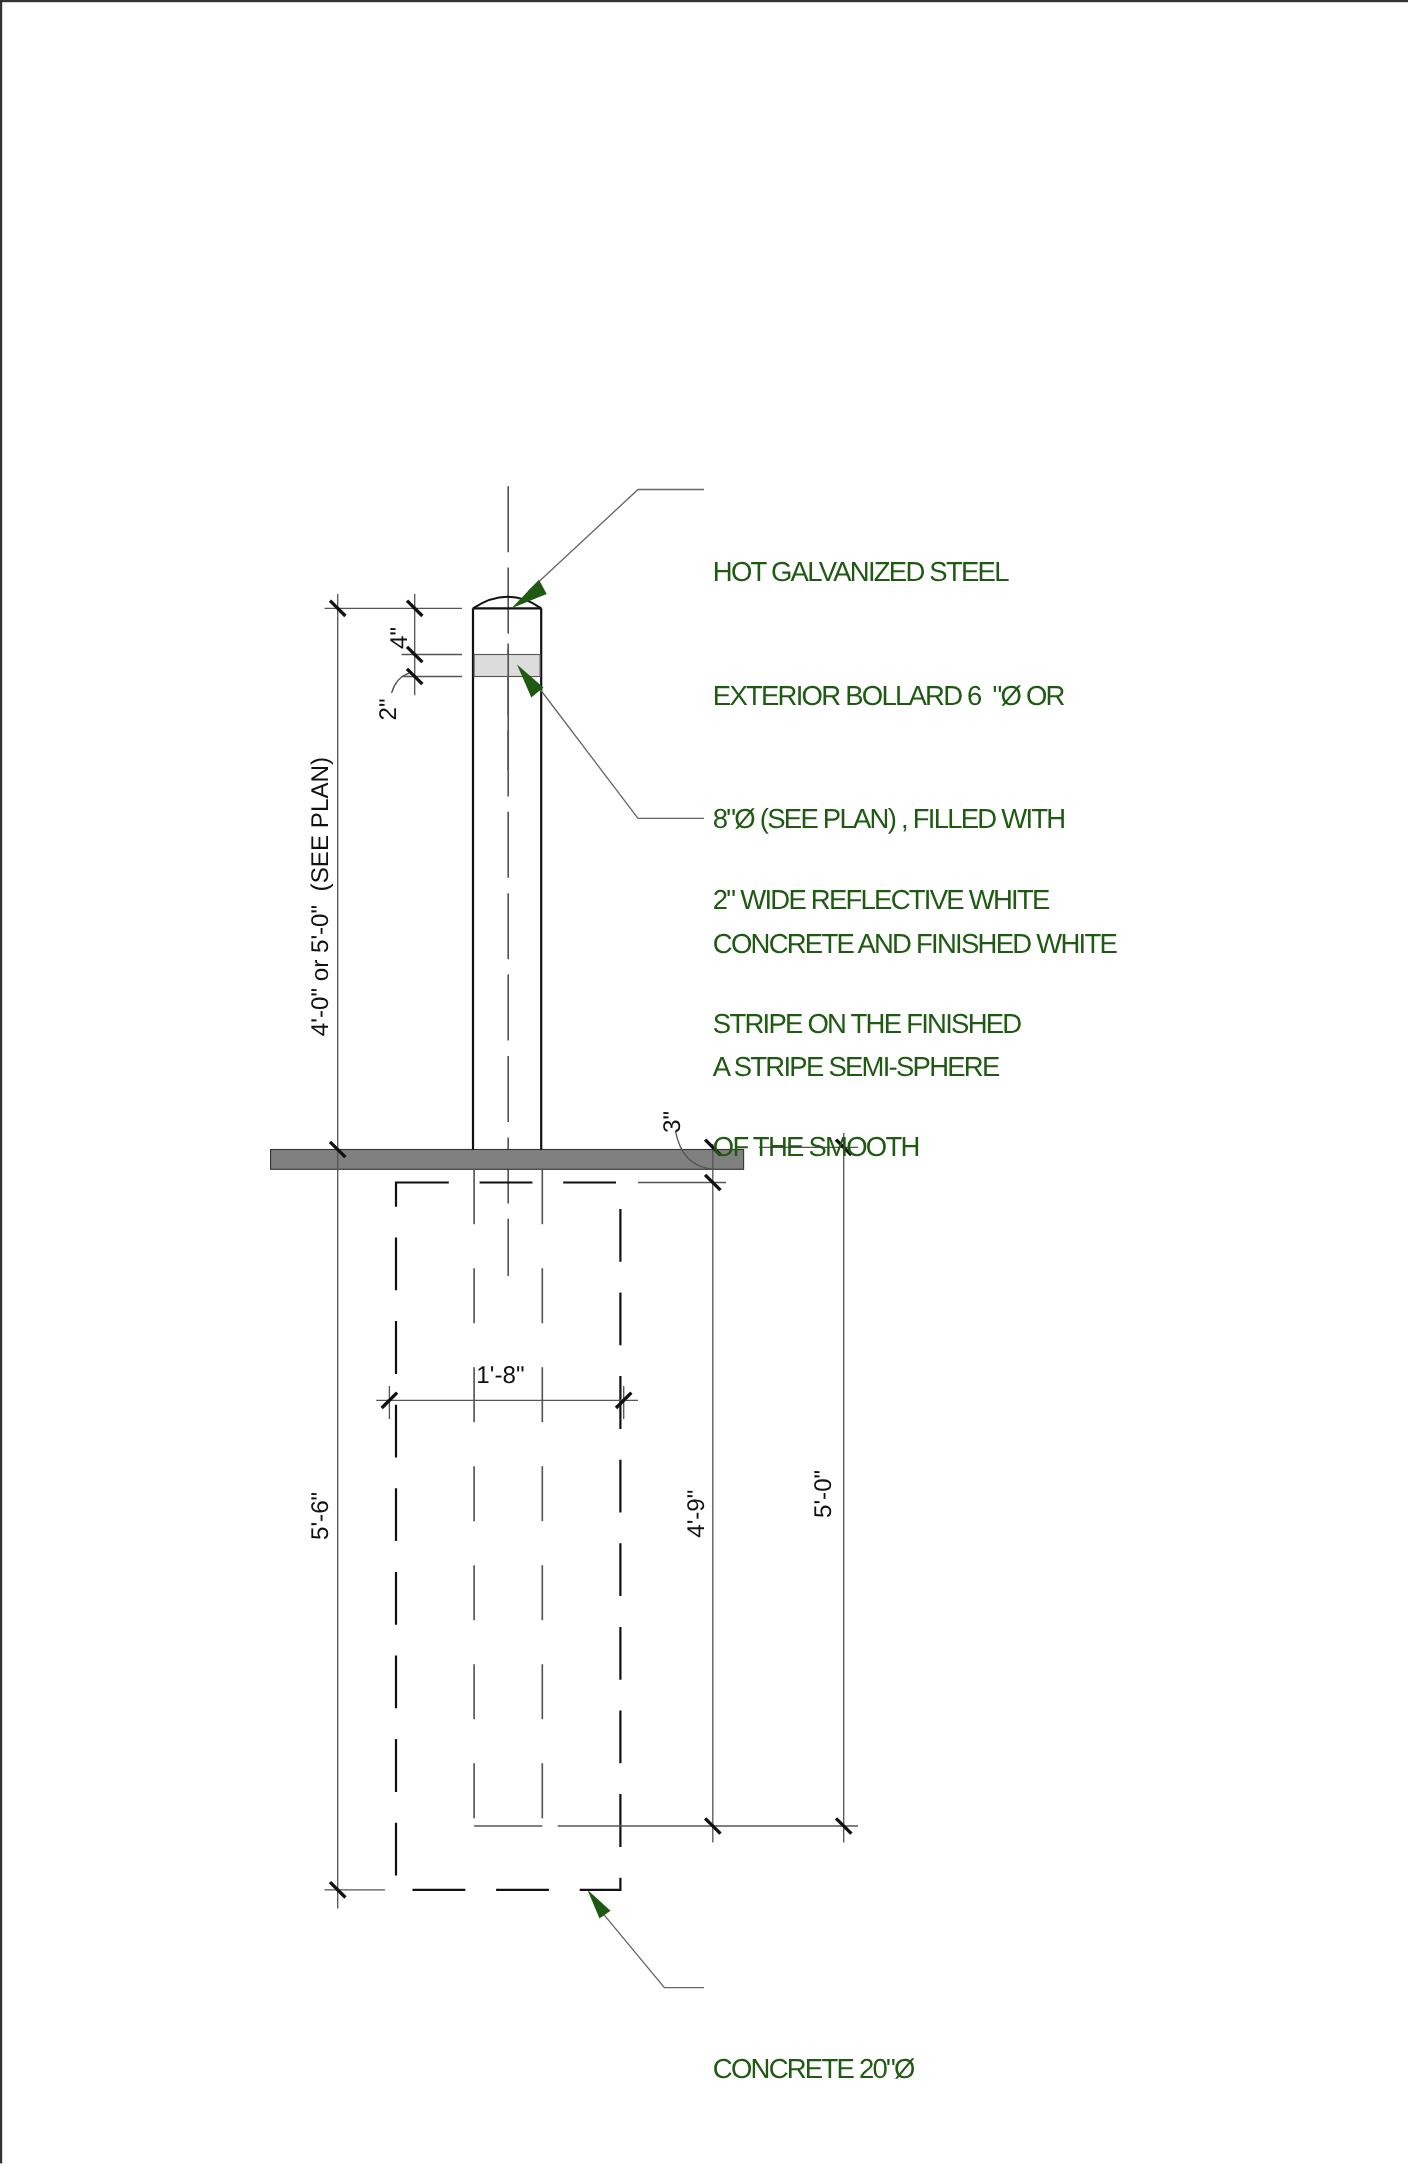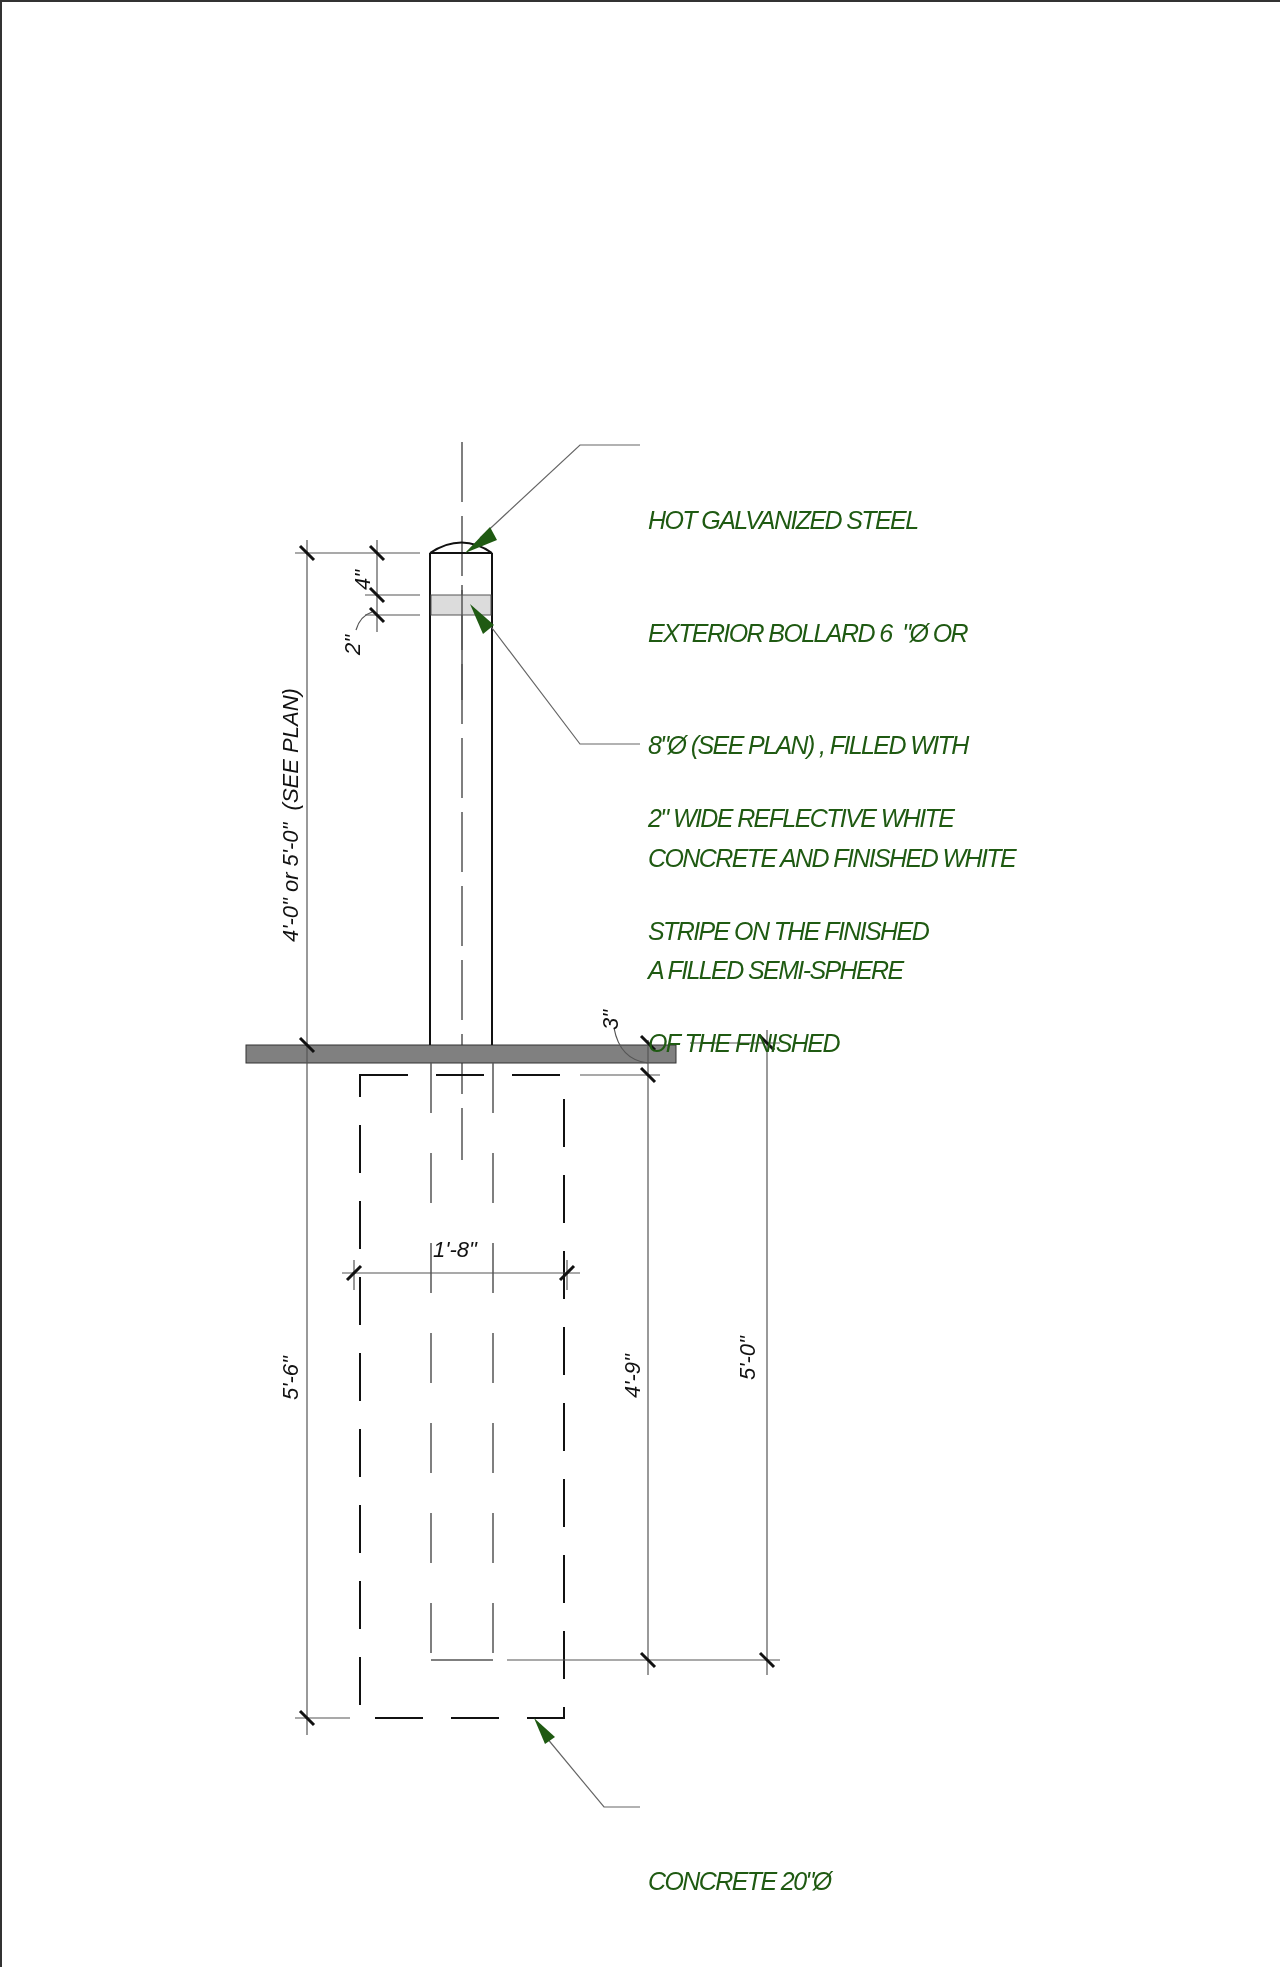--- a/index.html
+++ b/index.html
@@ -2,21 +2,20 @@
 <html><head>
 <meta charset="utf-8">
 <style>
   html, body { margin: 0; padding: 0; background: #ffffff; }
   #sheet {
     position: relative;
     width: 1280px;
     height: 1967px;
     background: #ffffff;
     overflow: hidden;
-    font-style: italic;
   }
   #sheet svg { position: absolute; left: 0; top: 0; }
   .border-top { position: absolute; left: 0; top: 0; width: 1280px; height: 2px; background: #333; }
   .border-left { position: absolute; left: 0; top: 0; width: 2px; height: 1967px; background: #333; }
   .note {
     position: absolute;
     font-family: "Liberation Sans", sans-serif;
     color: #1f5a12;
     font-size: 25px;
     line-height: 37.5px;
@@ -131,27 +130,27 @@
       <polyline points="640,1807 604,1807 546,1737" stroke="#666" stroke-width="1.2" fill="none"></polyline>
       <polygon points="534,1718 555,1737 545,1744" fill="#1f5a12"></polygon>
     </g>
   </svg>
 
   <div class="note" style="left:648px; top:427px;">
     <div>HOT GALVANIZED STEEL</div>
     <div>EXTERIOR BOLLARD 6  "Ø OR</div>
     <div>8"Ø (SEE PLAN) , FILLED WITH</div>
     <div>CONCRETE AND FINISHED WHITE</div>
-    <div>A FILLED SEMI-SPHERE</div>
+    <div>A STRIPE SEMI-SPHERE</div>
   </div>
 
   <div class="note" style="left:648px; top:725px;">
     <div>2" WIDE REFLECTIVE WHITE</div>
     <div>STRIPE ON THE FINISHED</div>
-    <div>OF THE FINISHED</div>
+    <div>OF THE SMOOTH</div>
   </div>
 
   <div class="note" style="left:648px; top:1788px;">
     <div>CONCRETE 20"Ø</div>
   </div>
 
   <div class="dim rot" style="left:350px; top:590px;">4"</div>
   <div class="dim rot" style="left:340px; top:655px;">2"</div>
   <div class="dim rot" style="left:278px; top:942px;">4'-0" or 5'-0"  (SEE PLAN)</div>
   <div class="dim rot" style="left:598px; top:1030px;">3"</div>

